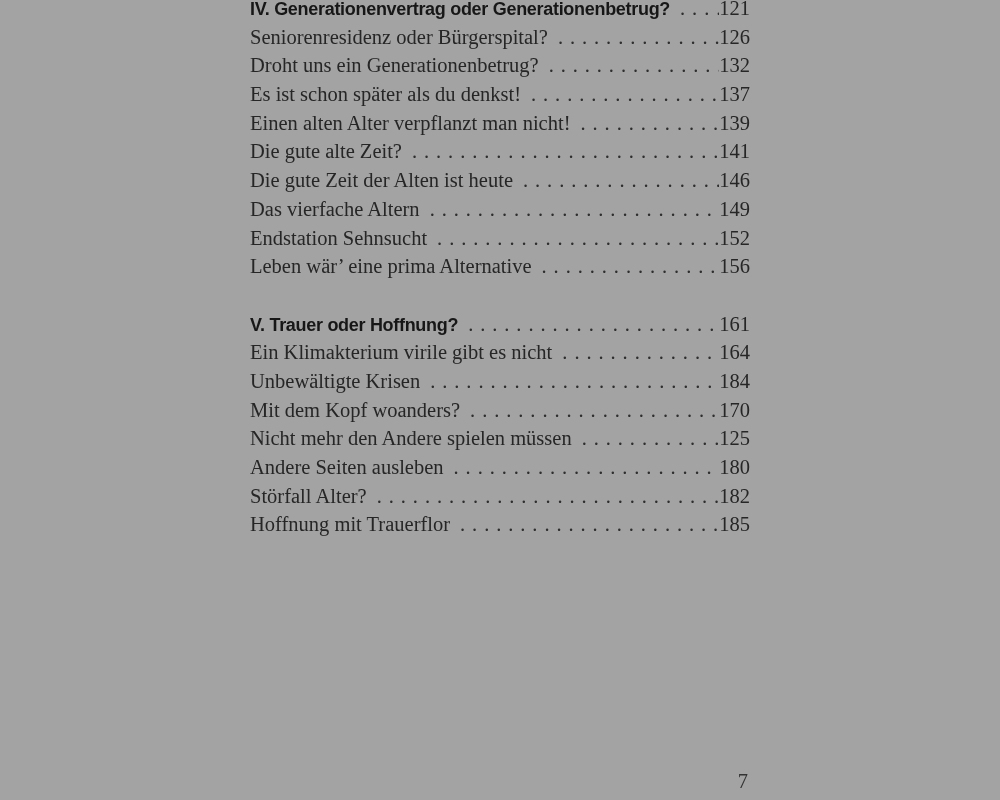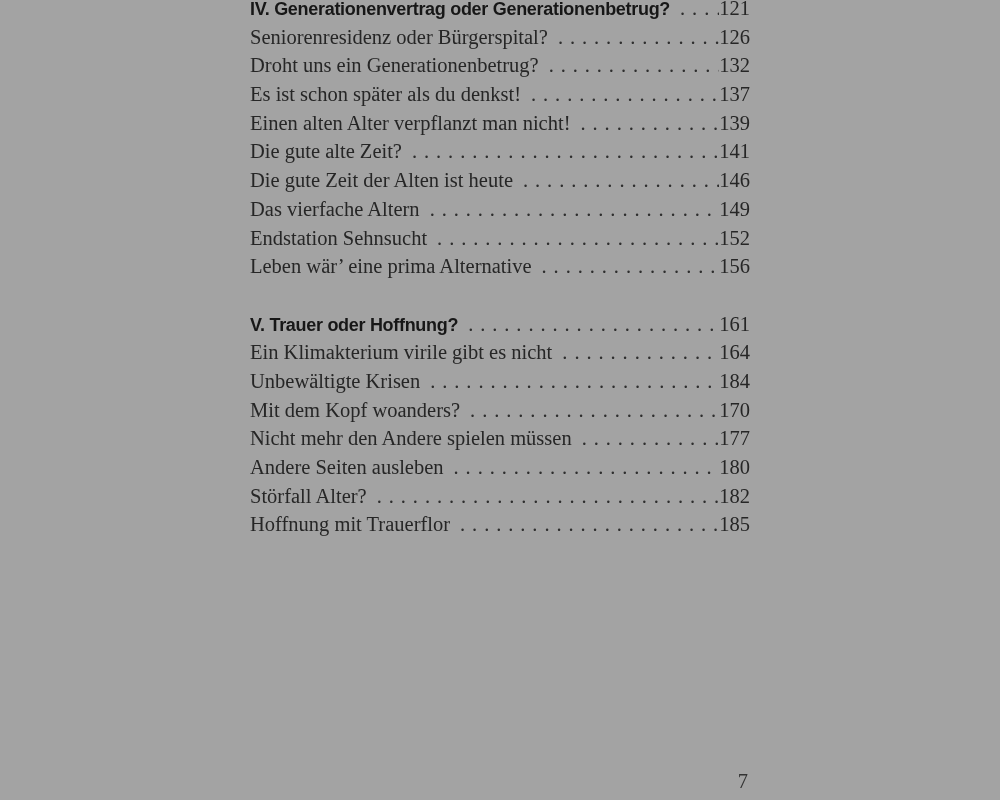--- a/index.html
+++ b/index.html
@@ -141,21 +141,21 @@
         <span class="toc-page">184</span>
       </div>
       <div class="toc-row">
         <span class="toc-label">Mit dem Kopf woanders?</span>
         <span class="toc-leader">. . . . . . . . . . . . . . . . . . . . . . . . . . . . . . . . . . . . . . . . . . . . . . . . . . . . . . . . . . . .</span>
         <span class="toc-page">170</span>
       </div>
       <div class="toc-row">
         <span class="toc-label">Nicht mehr den Andere spielen müssen</span>
         <span class="toc-leader">. . . . . . . . . . . . . . . . . . . . . . . . . . . . . . . . . . . . . . . . . . . . . . . . . . . . . . . . . . . .</span>
-        <span class="toc-page">177</span>
+        <span class="toc-page">125</span>
       </div>
       <div class="toc-row">
         <span class="toc-label">Andere Seiten ausleben</span>
         <span class="toc-leader">. . . . . . . . . . . . . . . . . . . . . . . . . . . . . . . . . . . . . . . . . . . . . . . . . . . . . . . . . . . .</span>
         <span class="toc-page">180</span>
       </div>
       <div class="toc-row">
         <span class="toc-label">Störfall Alter?</span>
         <span class="toc-leader">. . . . . . . . . . . . . . . . . . . . . . . . . . . . . . . . . . . . . . . . . . . . . . . . . . . . . . . . . . . .</span>
         <span class="toc-page">182</span>

